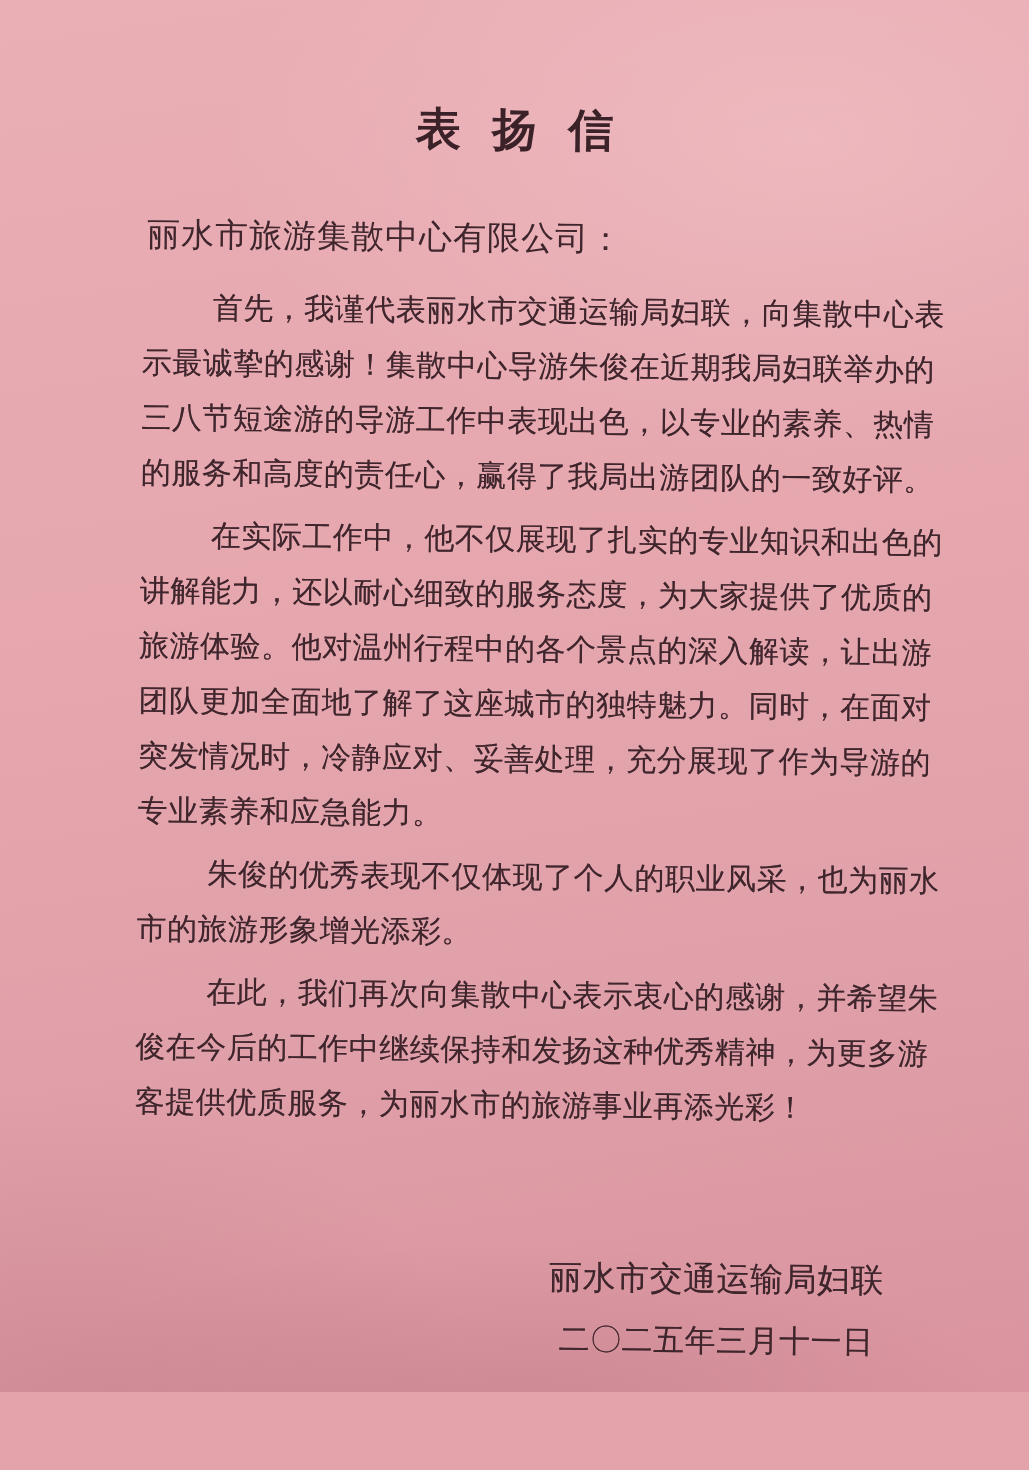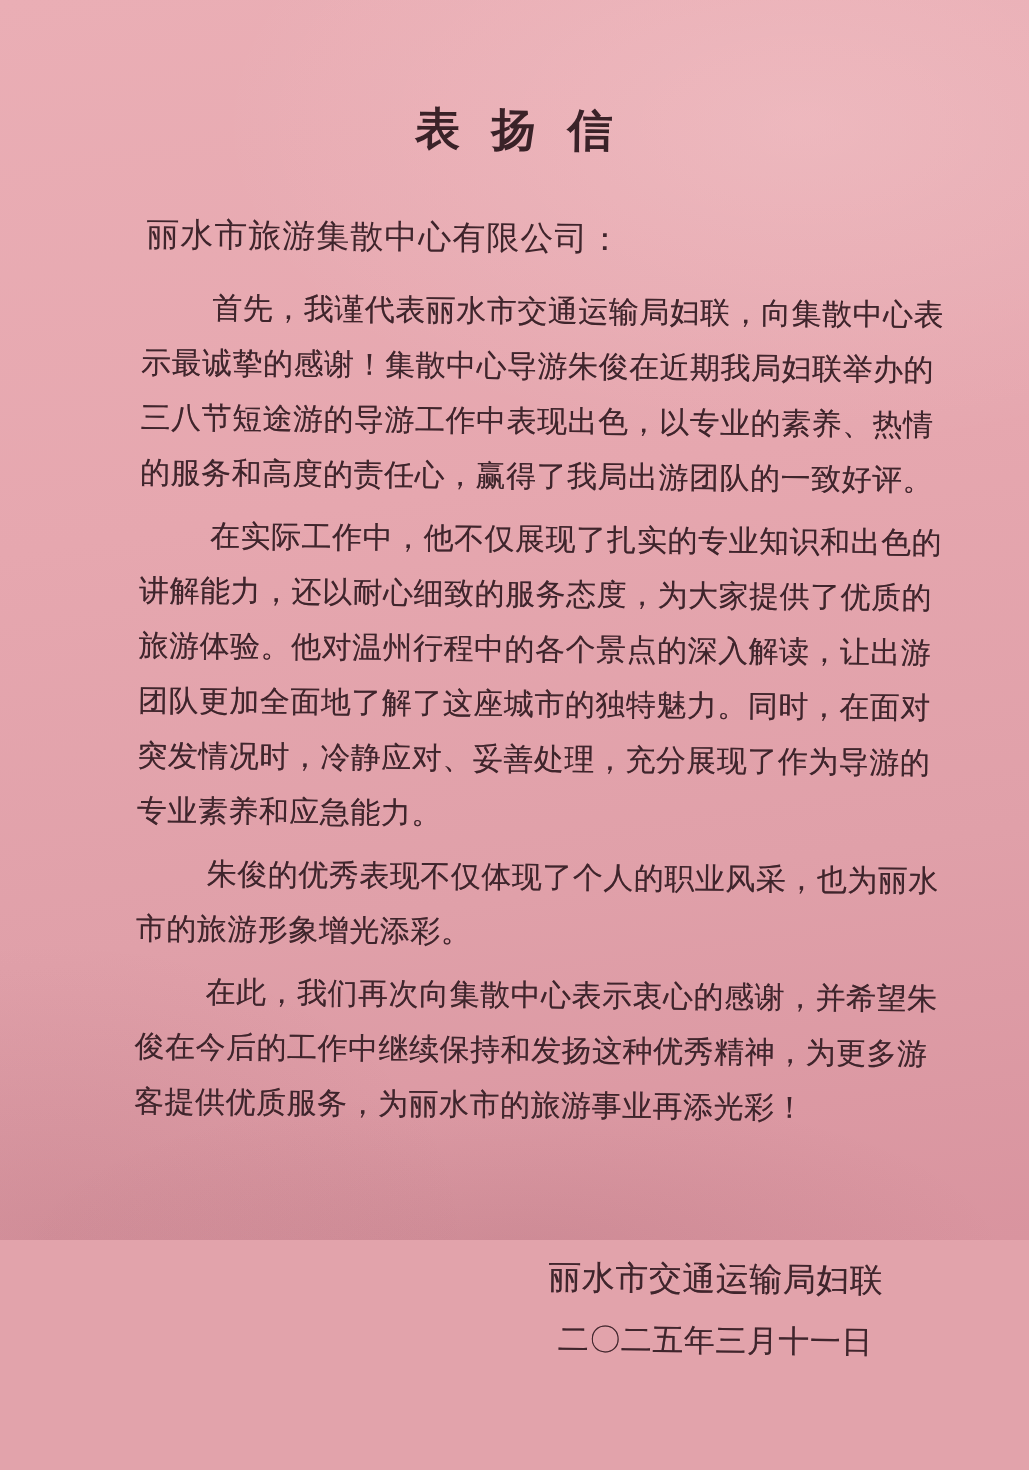--- a/index.html
+++ b/index.html
@@ -9,21 +9,21 @@
   body {
     width: 1029px;
     height: 1470px;
     overflow: hidden;
     font-family: "Liberation Serif", "DejaVu Serif", serif;
     background: #e2a3ab;
   }
   .paper {
     position: relative;
     width: 1029px;
-    height: 1240px;
+    height: 1392px;
     background:
       radial-gradient(ellipse 900px 500px at 78% 10%, rgba(255, 230, 230, 0.22), rgba(255,230,230,0) 65%),
       radial-gradient(ellipse 700px 500px at 5% 100%, rgba(110, 45, 60, 0.10), rgba(110,45,60,0) 60%),
       radial-gradient(ellipse 900px 300px at 50% 101%, rgba(90, 35, 48, 0.10), rgba(90,35,48,0) 55%),
       linear-gradient(172deg, #eaaeb5 0%, #e6a7af 40%, #e0a0a9 70%, #d9949f 100%);
   }
   .content {
     position: absolute;
     inset: 0;
     transform: rotate(0.55deg);

